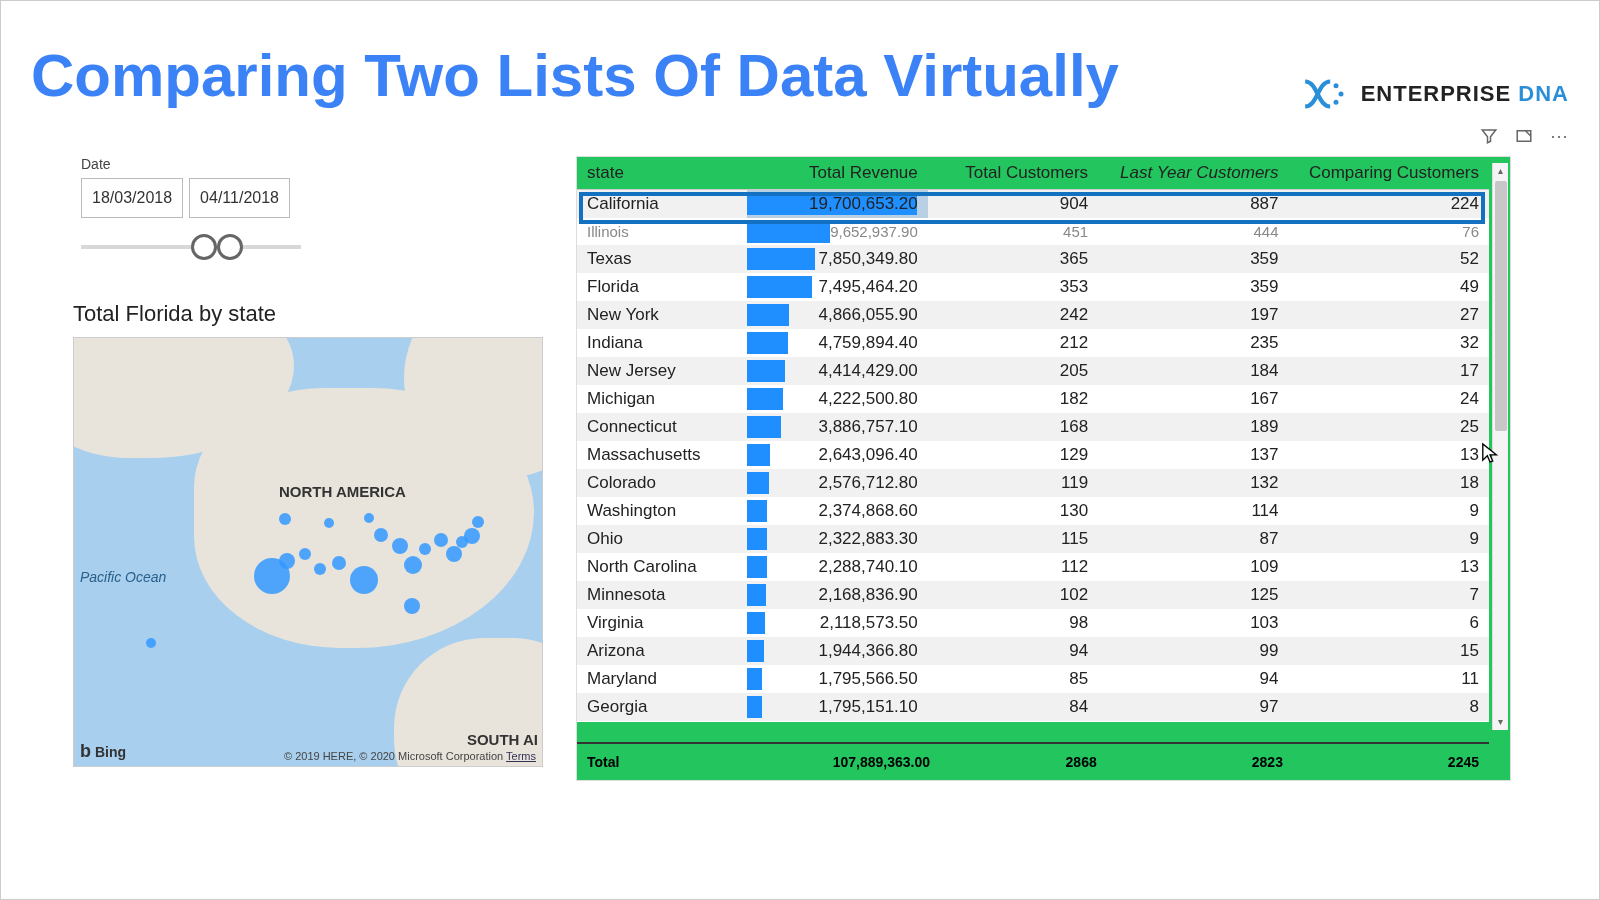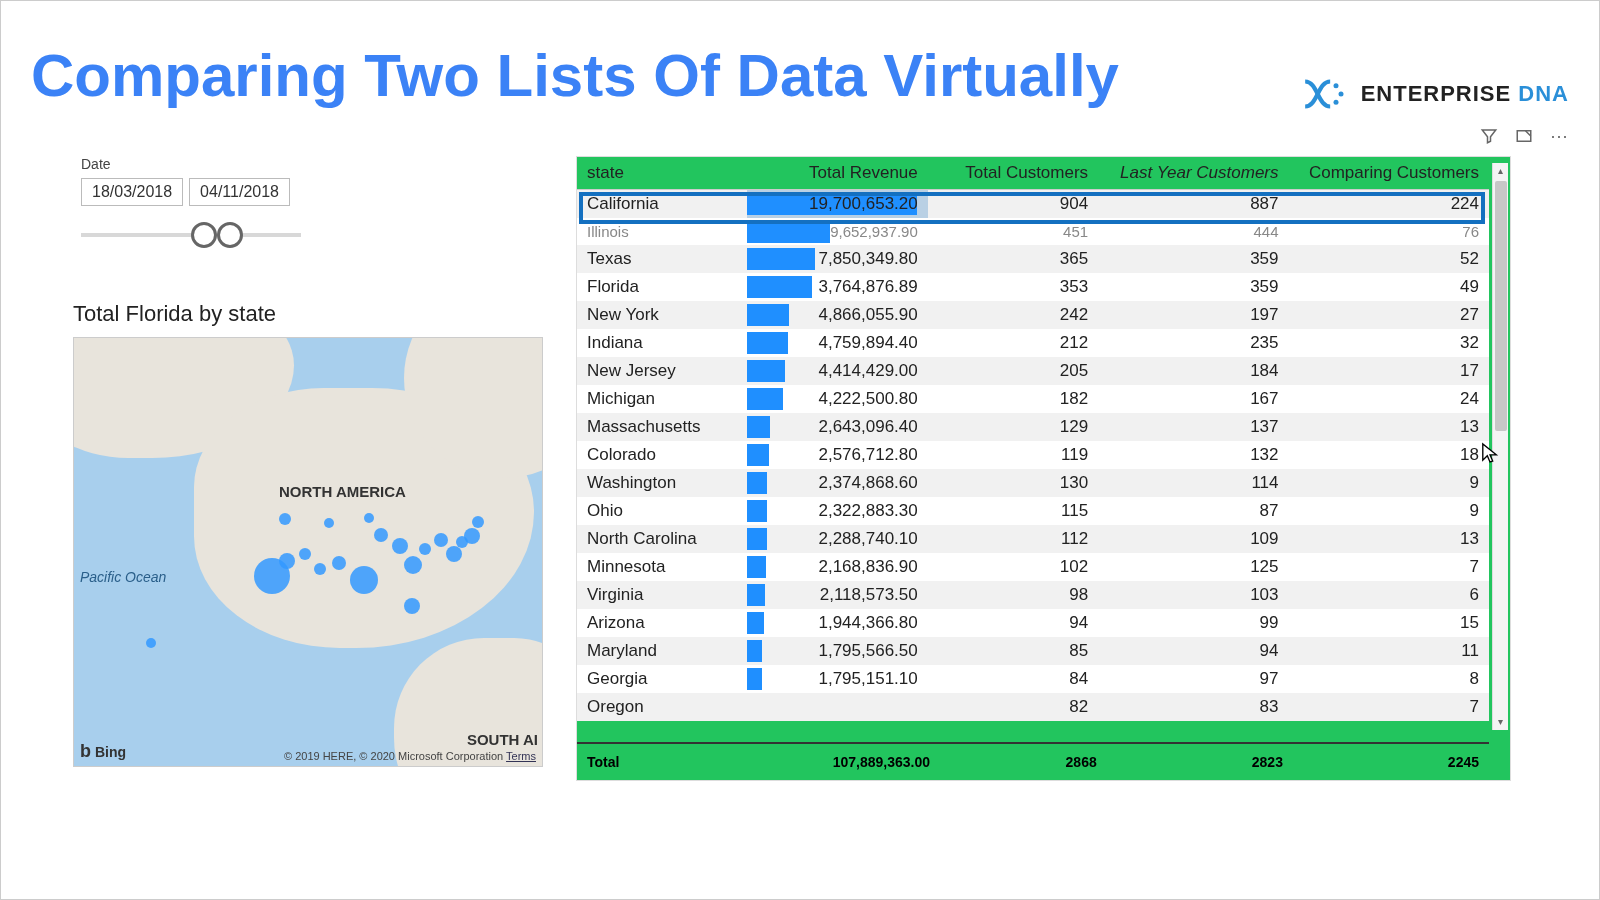--- a/index.html
+++ b/index.html
@@ -46,21 +46,21 @@
 
   .date-section {
     position: absolute;
     left: 80px;
     top: 155px;
   }
   .date-label { font-size: 14px; color: #444; margin-bottom: 6px; }
   .date-boxes { display: flex; gap: 6px; }
   .date-box {
     border: 1px solid #bbb;
-    padding: 4px 10px;
+    padding: 10px 10px;
     font-size: 16px;
     color: #333;
     background: #fff;
     min-width: 95px;
   }
   .slider {
     position: relative;
     margin-top: 14px;
     width: 220px;
     height: 30px;
@@ -383,21 +383,21 @@
           </tr>
           <tr>
             <td>Texas</td>
             <td class="num" style="position:relative;"><span class="rev-bar" style="position:absolute;left:0;top:3px;width:68px;"></span><span style="position:relative;">7,850,349.80</span></td>
             <td class="num">365</td>
             <td class="num">359</td>
             <td class="num">52</td>
           </tr>
           <tr>
             <td>Florida</td>
-            <td class="num" style="position:relative;"><span class="rev-bar" style="position:absolute;left:0;top:3px;width:65px;"></span><span style="position:relative;">3,764,876.89</span></td>
+            <td class="num" style="position:relative;"><span class="rev-bar" style="position:absolute;left:0;top:3px;width:65px;"></span><span style="position:relative;">7,495,464.20</span></td>
             <td class="num">353</td>
             <td class="num">359</td>
             <td class="num">49</td>
           </tr>
           <tr>
             <td>New York</td>
             <td class="num" style="position:relative;"><span class="rev-bar" style="position:absolute;left:0;top:3px;width:42px;"></span><span style="position:relative;text-align:right;">4,866,055.90</span></td>
             <td class="num">242</td>
             <td class="num">197</td>
             <td class="num">27</td>
@@ -415,20 +415,27 @@
             <td class="num">205</td>
             <td class="num">184</td>
             <td class="num">17</td>
           </tr>
           <tr>
             <td>Michigan</td>
             <td class="num" style="position:relative;"><span class="rev-bar" style="position:absolute;left:0;top:3px;width:36px;"></span><span style="position:relative;">4,222,500.80</span></td>
             <td class="num">182</td>
             <td class="num">167</td>
             <td class="num">24</td>
+          </tr>
+          <tr>
+            <td>Connecticut</td>
+            <td class="num" style="position:relative;"><span class="rev-bar" style="position:absolute;left:0;top:3px;width:34px;"></span><span style="position:relative;">3,886,757.10</span></td>
+            <td class="num">168</td>
+            <td class="num">189</td>
+            <td class="num">25</td>
           </tr>
           <tr>
             <td>Massachusetts</td>
             <td class="num" style="position:relative;"><span class="rev-bar" style="position:absolute;left:0;top:3px;width:23px;"></span><span style="position:relative;">2,643,096.40</span></td>
             <td class="num">129</td>
             <td class="num">137</td>
             <td class="num">13</td>
           </tr>
           <tr>
             <td>Colorado</td>

